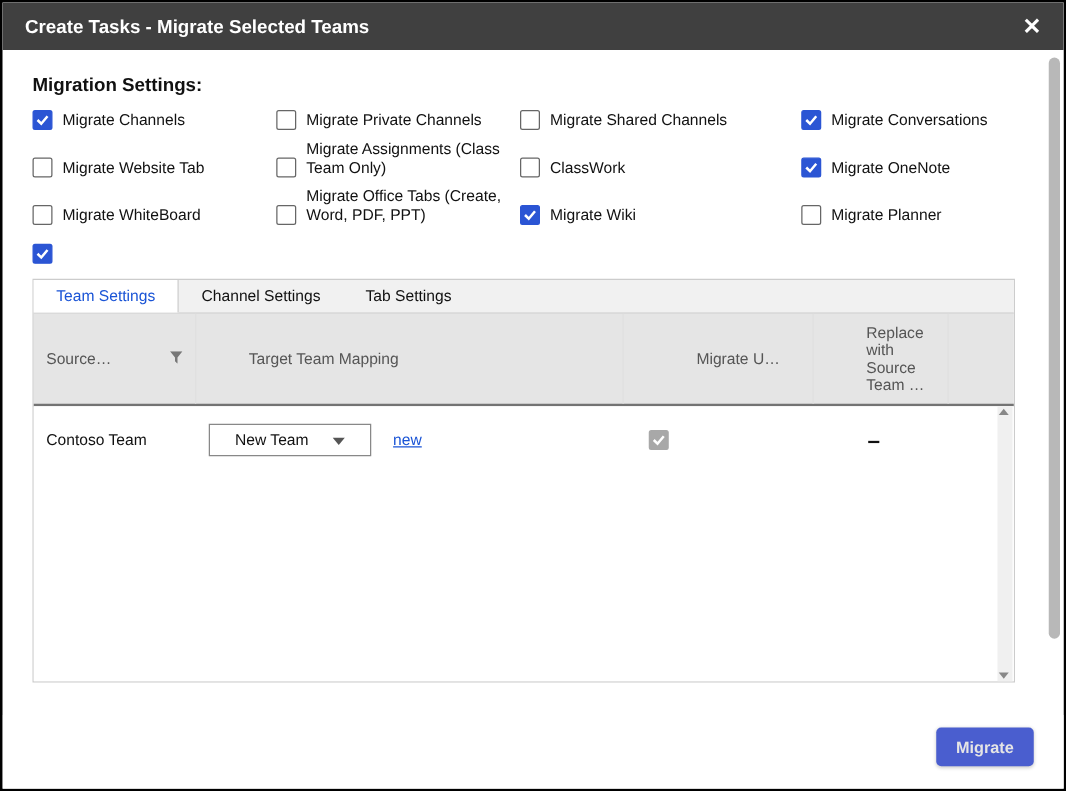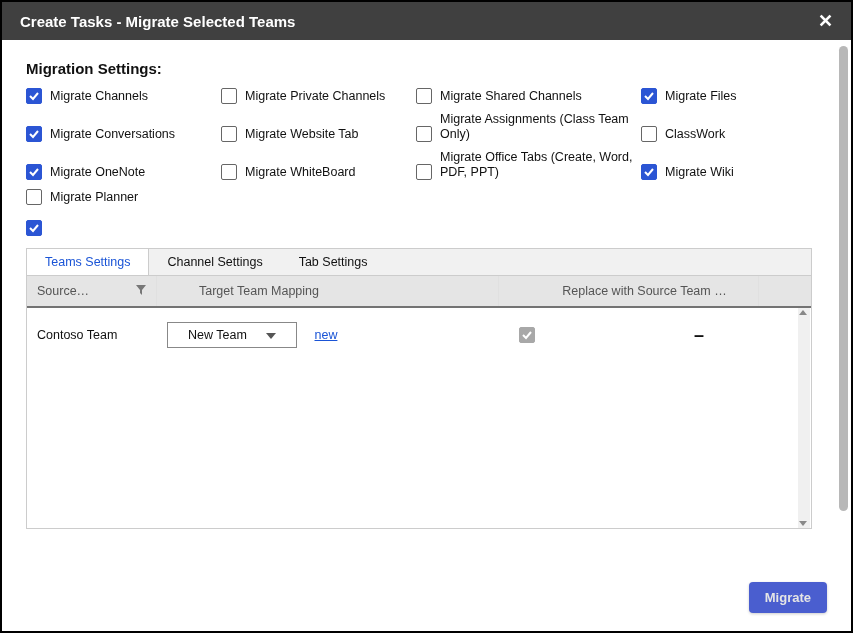--- a/index.html
+++ b/index.html
@@ -77,28 +77,20 @@
           <span class="cb-label">Migrate Channels</span>
         </div>
         <div class="cb-item">
           <div class="cb-box"></div>
           <span class="cb-label">Migrate Private Channels</span>
         </div>
         <div class="cb-item">
           <div class="cb-box"></div>
           <span class="cb-label">Migrate Shared Channels</span>
         </div>
-        <div class="cb-item">
-          <div class="cb-box checked">
-              <svg viewBox="0 0 12 12">
-                <path d="M2 6 L5 9 L10 3" stroke="#fff" stroke-width="2" fill="none"></path>
-              </svg>
-            </div>
-          <span class="cb-label">Migrate Files</span>
-        </div>
 
         <div class="cb-item">
           <div class="cb-box checked">
               <svg viewBox="0 0 12 12">
                 <path d="M2 6 L5 9 L10 3" stroke="#fff" stroke-width="2" fill="none"></path>
               </svg>
             </div>
           <span class="cb-label">Migrate Conversations</span>
         </div>
         <div class="cb-item">
@@ -148,36 +140,39 @@
       <div class="source-connector-row">
         <div class="cb-box checked">
             <svg viewBox="0 0 12 12">
               <path d="M2 6 L5 9 L10 3" stroke="#fff" stroke-width="2" fill="none"></path>
             </svg>
           </div>
       </div>
 
       <div class="tabs-container">
         <div class="tabs-bar">
-          <div class="tab active">Teams Settings</div>
+          <div class="tab active">Team Settings</div>
           <div class="tab">Channel Settings</div>
           <div class="tab">Tab Settings</div>
         </div>
 
         <div class="grid-header">
           <div class="gh-cell col1">
             <span>Source…</span>
             <span class="filter-icon">
               <svg width="10" height="10" viewBox="0 0 10 10">
                   <path d="M0 0 H10 L6 5 V10 L4 8 V5 Z" fill="#777"></path>
                 </svg>
             </span>
           </div>
           <div class="gh-cell col2">
             <span>Target Team Mapping</span>
+          </div>
+          <div class="gh-cell col3" style="justify-content:center">
+            <span>Migrate U…</span>
           </div>
           <div class="gh-cell col4" style="justify-content:center">
             <span>Replace with Source Team …</span>
           </div>
           <div class="gh-cell colh-last"></div>
         </div>
 
         <div class="grid-body">
           <div class="grid-row">
             <div class="gb-cell col1">Contoso Team</div>

